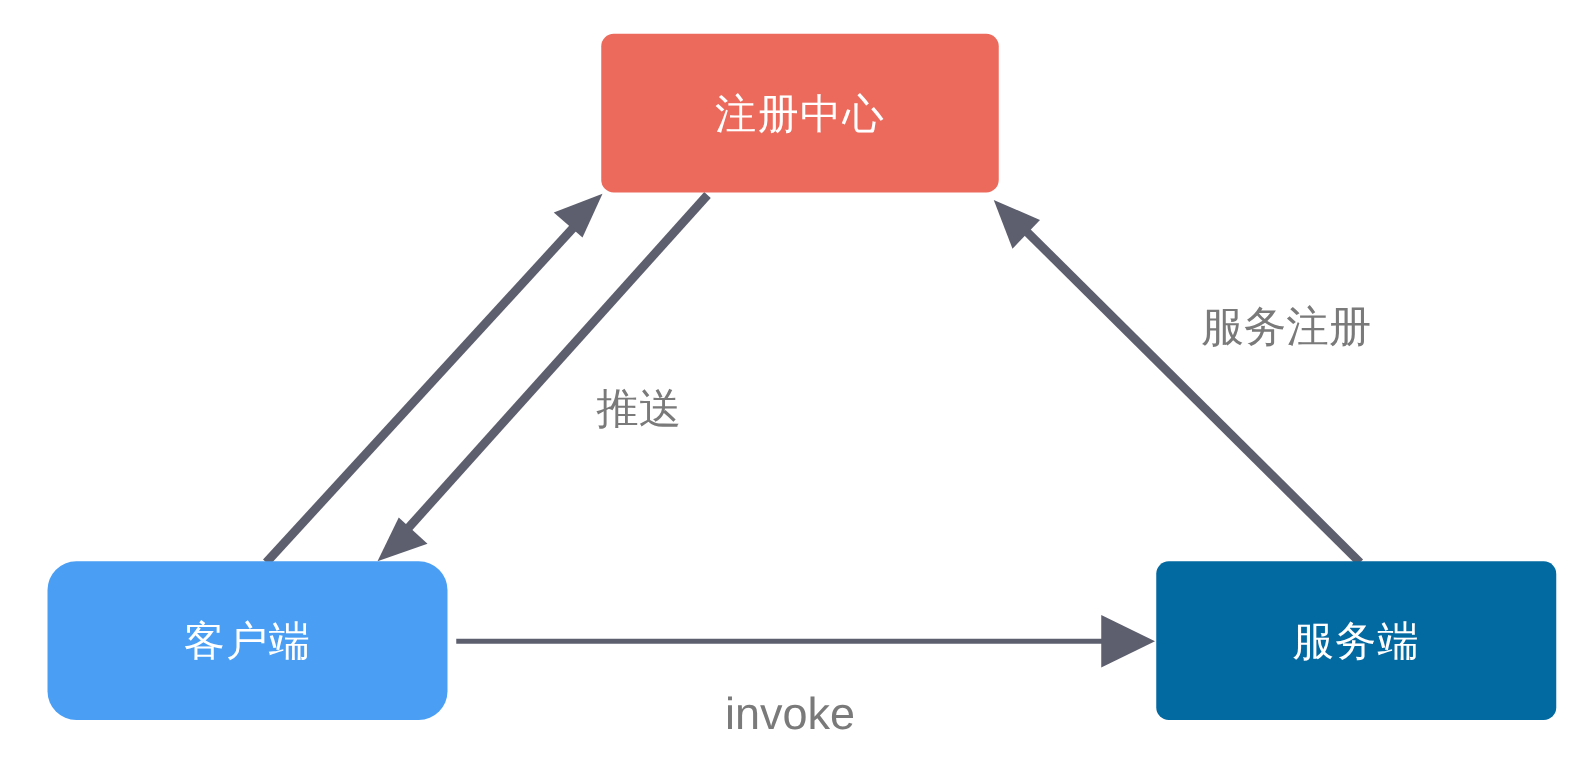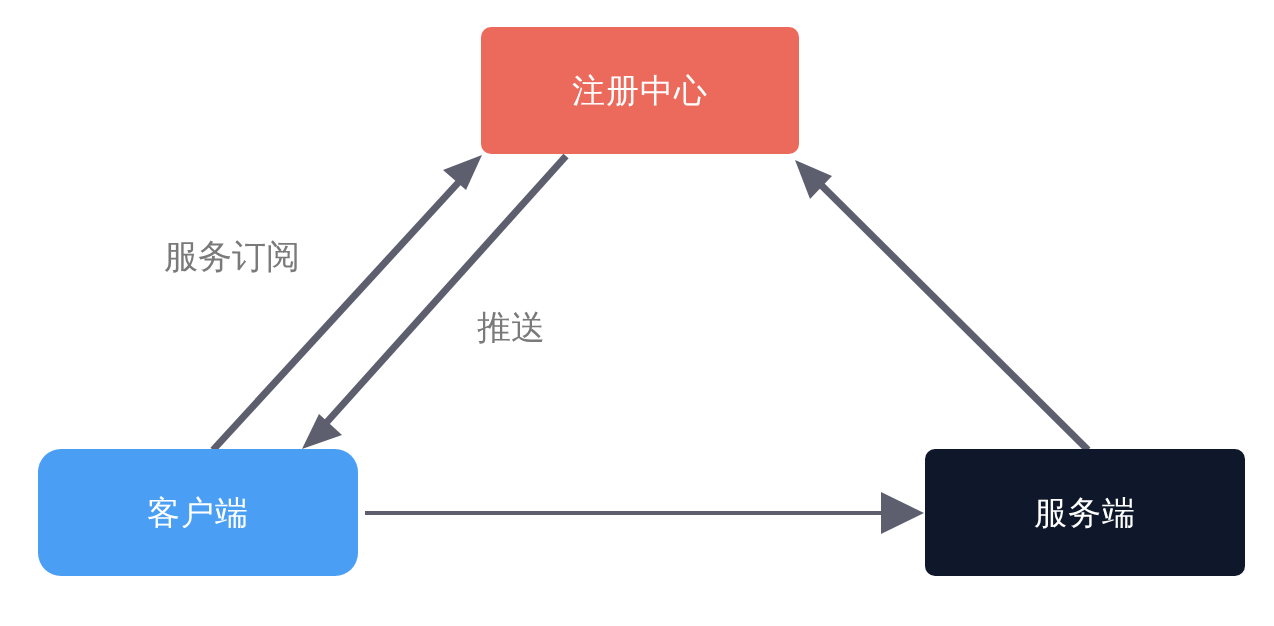--- a/index.html
+++ b/index.html
@@ -56,21 +56,21 @@
     width: 320px;
     height: 127px;
     background: #4a9ff5;
     border-radius: 23px;
   }
   #node-server {
     left: 925px;
     top: 449px;
     width: 320px;
     height: 127px;
-    background: #0f172a;
+    background: #0369a1;
   }
   .edge-label {
     position: absolute;
     color: #7a7a7a;
     font-size: 34px;
     font-weight: 500;
     line-height: 1;
     white-space: nowrap;
     z-index: 3;
   }
@@ -127,19 +127,20 @@
   </div>
 
   <div class="node-box" id="node-client">
     <span class="node-label">客户端</span>
   </div>
 
   <div class="node-box" id="node-server">
     <span class="node-label">服务端</span>
   </div>
 
-  <span class="edge-label" id="edge-label-subscribe">服务订阅</span>
 
   <span class="edge-label" id="edge-label-push">推送</span>
 
+  <span class="edge-label" id="edge-label-register">服务注册</span>
 
+  <span class="edge-label" id="edge-label-invoke">invoke</span>
 
 </div>
 
 </body></html>

